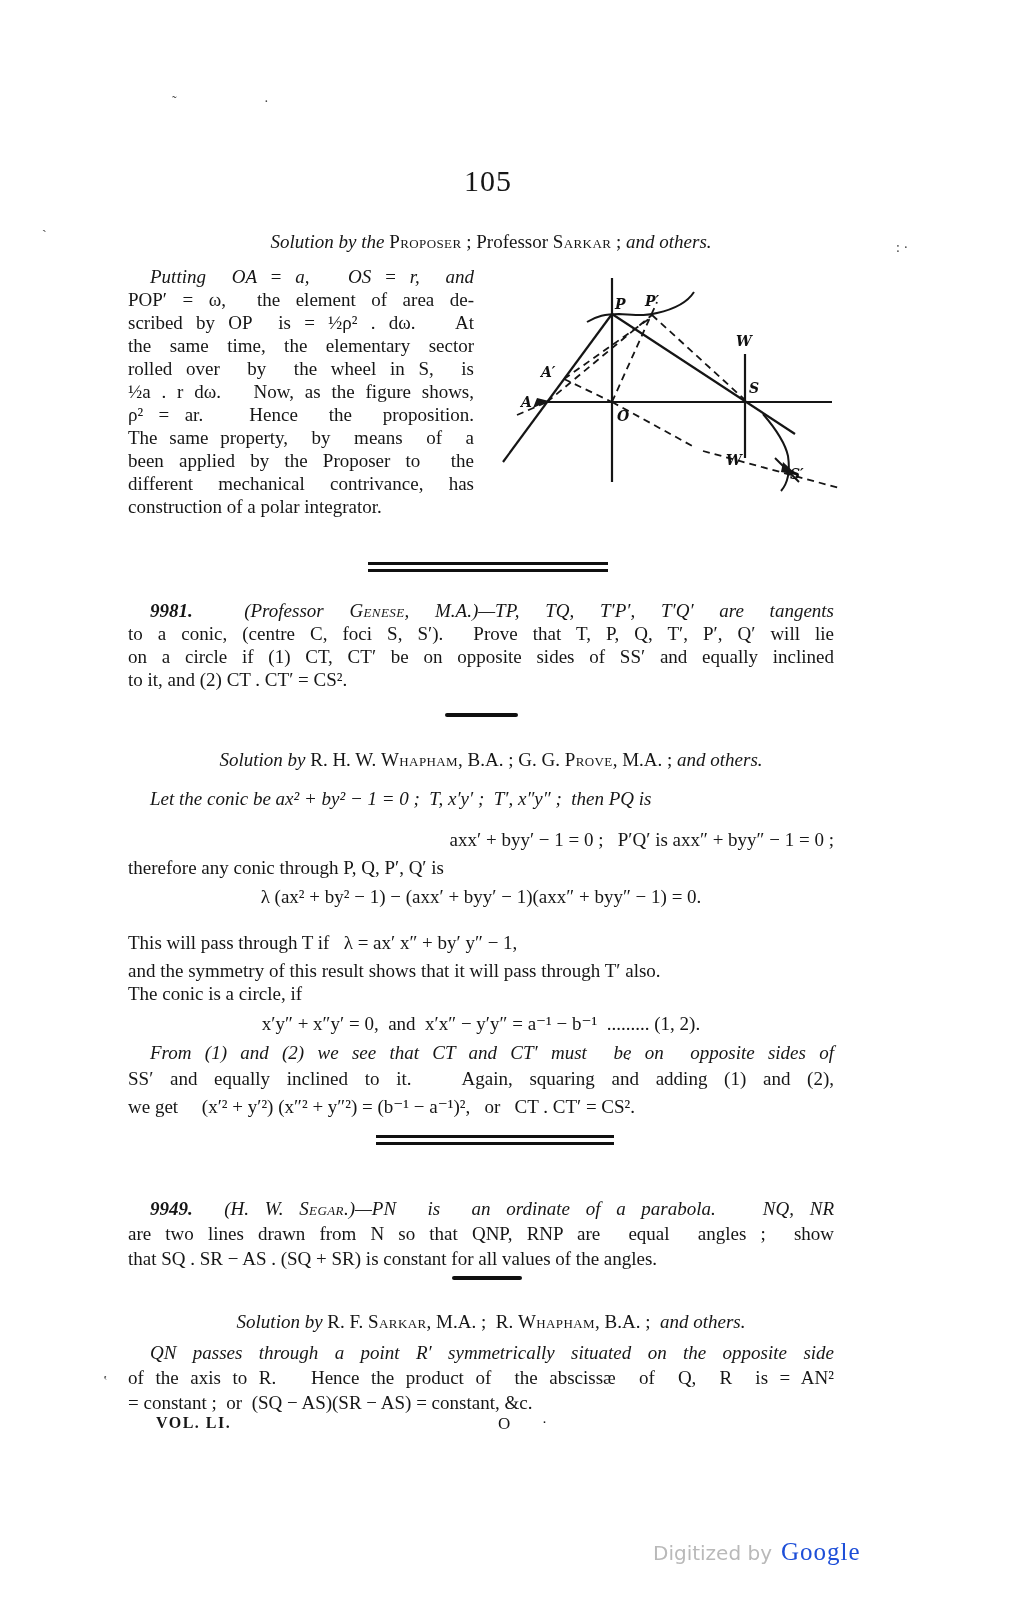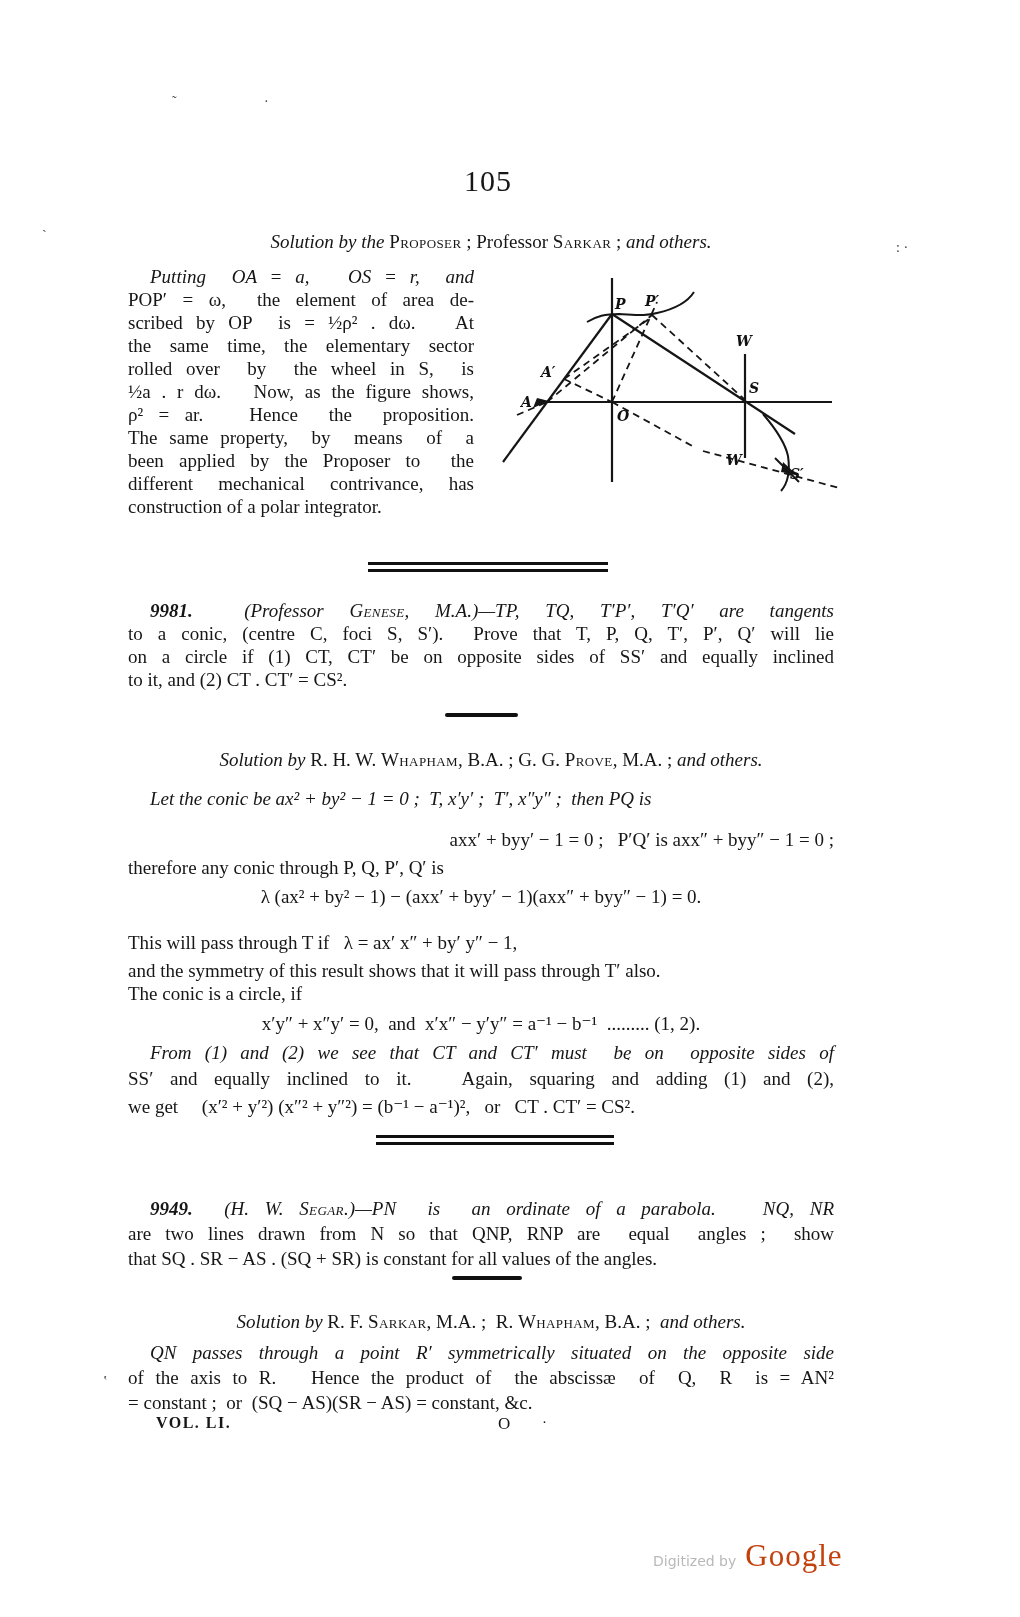--- a/index.html
+++ b/index.html
@@ -17,22 +17,22 @@
   .sc{font-variant:small-caps;letter-spacing:.4px;}
   .bold{font-weight:bold;}
   .eq{text-align:center;white-space:normal;}
   .center{text-align:center;}
   #page-number{font-size:30px;letter-spacing:1px;text-align:center;}
   .double-rule{border-top:3px solid #101010;border-bottom:3px solid #101010;height:4px;}
   .short-rule{height:4px;background:#101010;border-radius:2px;}
   .footer-text{font-size:16px;font-weight:bold;letter-spacing:1.5px;}
   .sig{font-size:17px;}
   .wm{display:flex;align-items:baseline;gap:9px;}
-  .wm-pre{font-family:"DejaVu Sans","Liberation Sans",sans-serif;font-size:14px;color:#b9b9b9;}
-  .wm-brand{font-size:31px;color:#c2410c;letter-spacing:1px;}
+  .wm-pre{font-family:"DejaVu Sans","Liberation Sans",sans-serif;font-size:20px;color:#b9b9b9;}
+  .wm-brand{font-size:25px;color:#1d4ed8;letter-spacing:1px;}
   .artifact{color:#444;font-size:14px;}
   svg text{font-family:"DejaVu Serif","Liberation Serif",serif;font-weight:bold;font-style:italic;font-size:14px;fill:#101010;}
 </style>
 </head>
 <body>
 
 <span class="abs artifact" style="left:172px;top:94px;">˜</span>
 <span class="abs artifact" style="left:264px;top:94px;">·</span>
 <span class="abs artifact" style="left:42px;top:228px;">`</span>
 <span class="abs artifact" style="left:896px;top:240px;">: ·</span>

